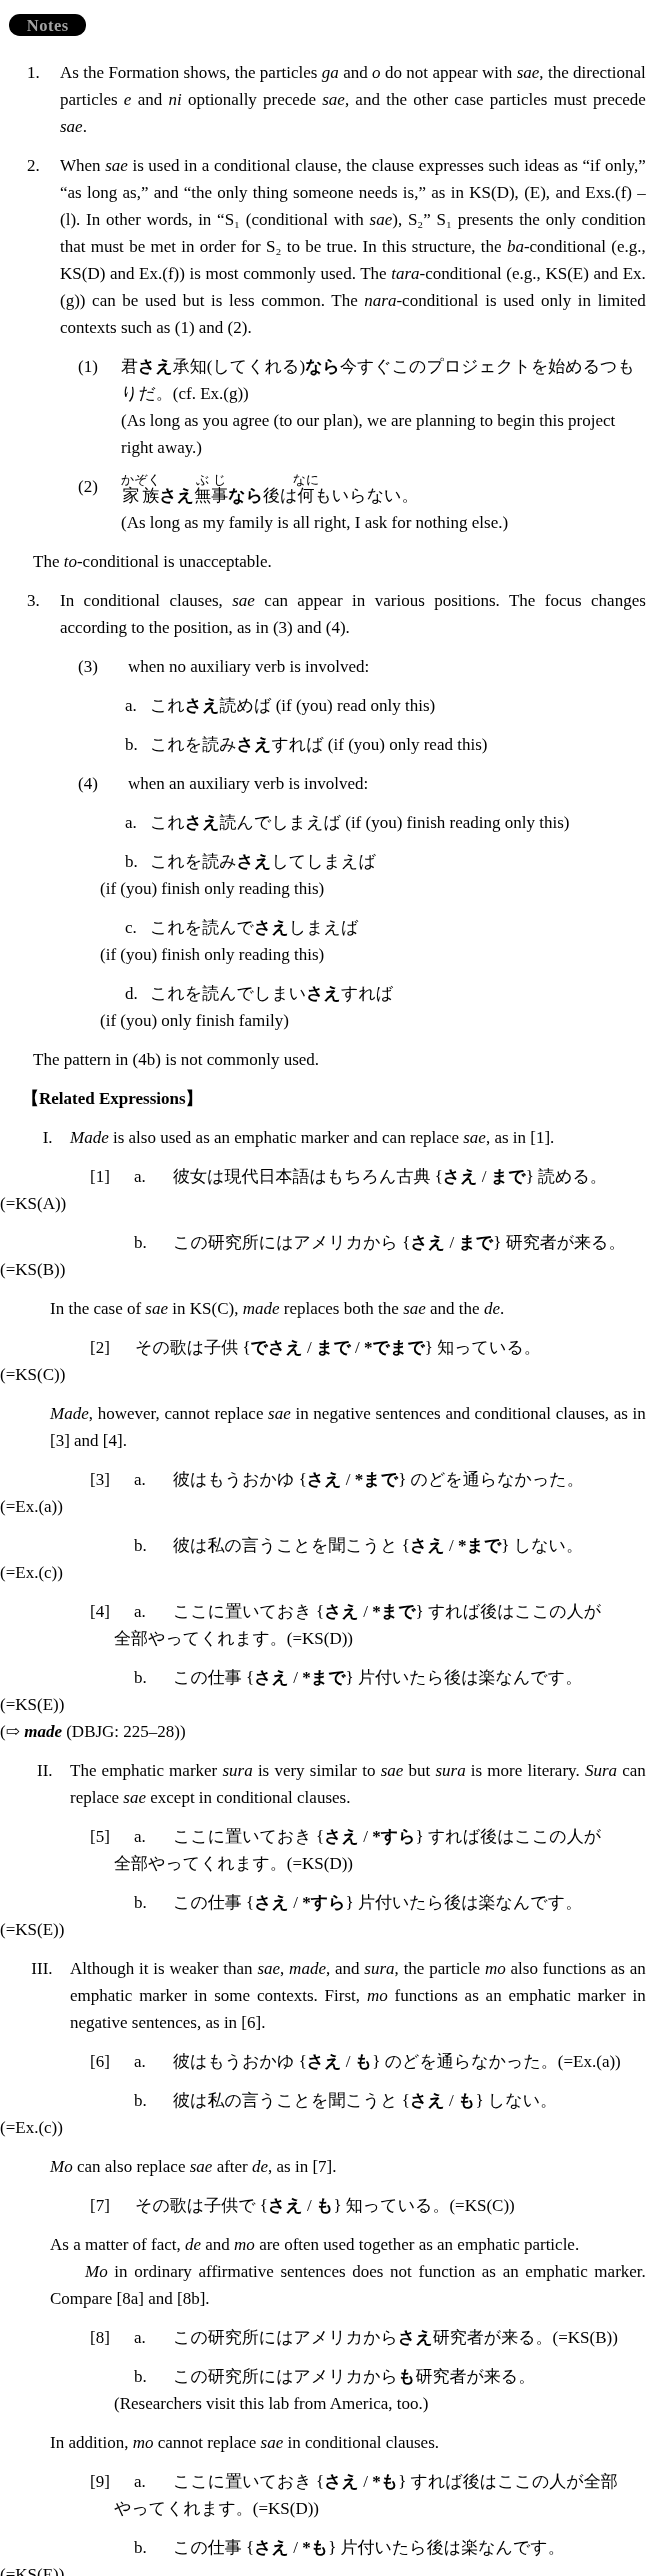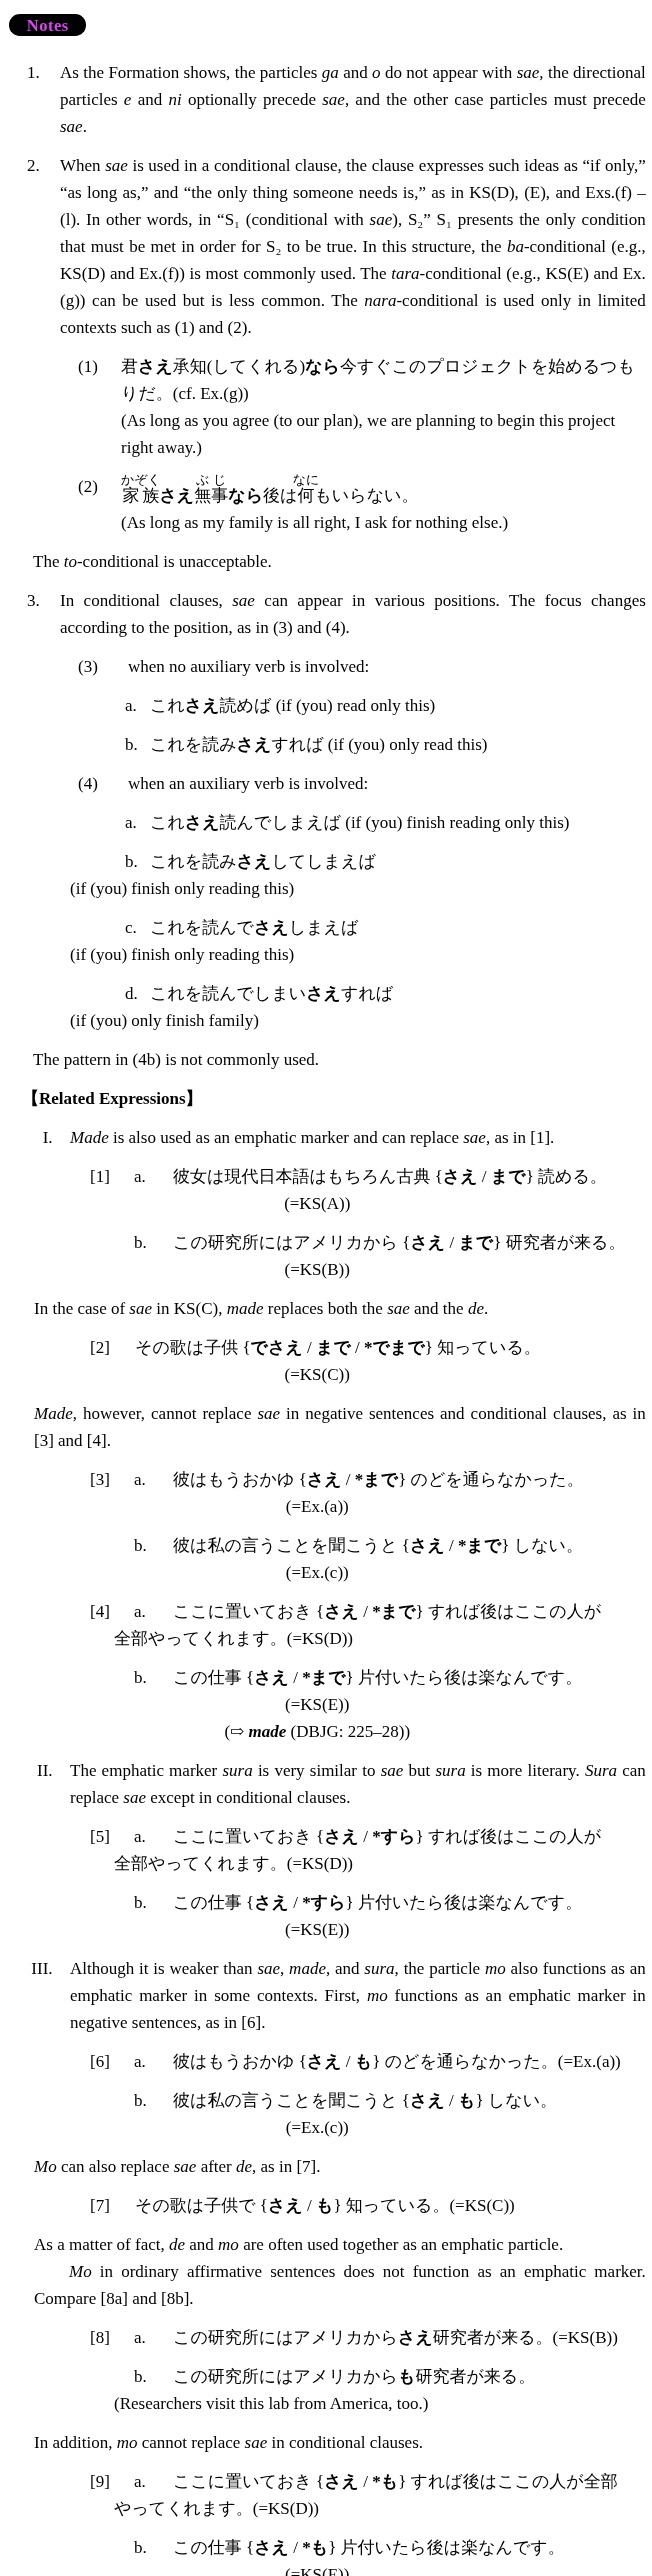--- a/index.html
+++ b/index.html
@@ -10,59 +10,59 @@
     box-sizing:border-box;
     background:#ffffff;
     color:#000000;
     font-family:"Liberation Serif","DejaVu Serif",serif;
     font-size:17px;
     line-height:27px;
     padding:13.4px 6.2px 15.5px 0;
   }
   .badge{
     width:77px;height:21.6px;border-radius:10.8px;
-    background:#000000;color:#d946ef;
+    background:#000000;color:#a3a3a3;
     margin:1px 0 23px 9.3px;
     display:flex;align-items:center;justify-content:center;
     font-weight:bold;font-size:16.5px;letter-spacing:0.5px;
   }
   .grp{margin-top:12px;}
   .tight{margin-top:0;}
   
   .ni{position:relative;padding-left:60px;text-align:justify;}
   .ni .num{position:absolute;left:27px;top:0;}
   
   .xj{position:relative;padding-left:121px;}
   .xj .lbl{position:absolute;left:78px;top:0;}
   
   .xh{position:relative;padding-left:128px;}
   .xh .lbl{position:absolute;left:78px;top:0;}
   
   .xs{position:relative;padding-left:150px;}
   .xs .lbl{position:absolute;left:125px;top:0;}
-  .xsc{padding-left:70px;}
+  .xsc{padding-left:100px;}
   
   .note{padding-left:33px;}
   
   .reh{padding-left:22px;font-weight:bold;}
   
   .ri{position:relative;padding-left:70px;text-align:justify;}
   .ri .num{position:absolute;left:20.6px;top:0;width:32px;text-align:right;}
   
-  .rp{padding-left:34px;text-align:justify;}
+  .rp{padding-left:50px;text-align:justify;}
   .indent{text-indent:35px;}
   
   .bx{position:relative;padding-left:173px;}
   .bx .lb1{position:absolute;left:90px;top:0;}
   .bx .lb2{position:absolute;left:134px;top:0;}
   .bx2{position:relative;padding-left:135px;}
   .bx2 .lb1{position:absolute;left:90px;top:0;}
   .bxc{padding-left:114px;}
   
-  .ref{text-align:center;padding-right:11.3px;}
+  .ref{text-align:left;padding-right:11.3px;}
   .term{font-family:Liberation Serif, serif;font-style:italic;}
   b{font-weight:bold;}
   ruby{ruby-position:over;}
   rt{font-size:13px;line-height:1;font-weight:normal;}
 </style>
 </head>
 <body>
 
 <div class="page">
 

